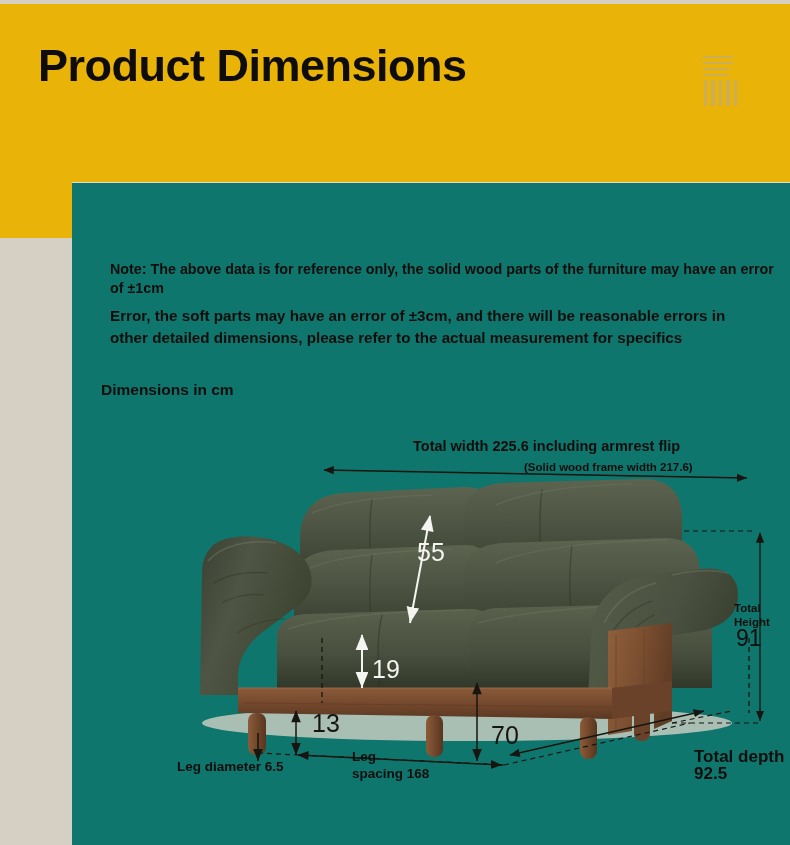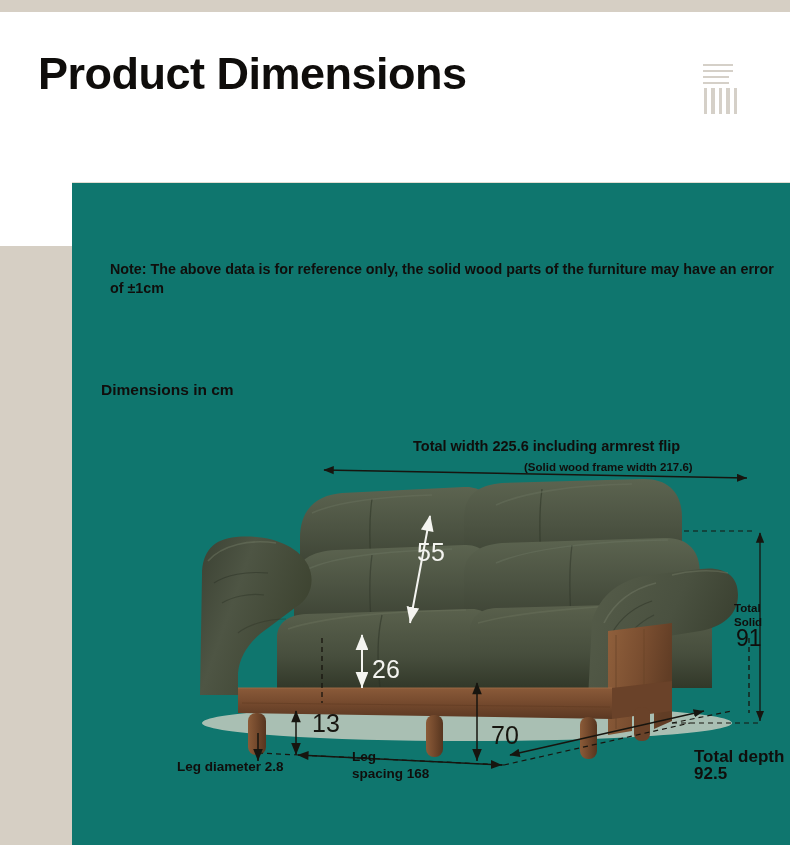--- a/index.html
+++ b/index.html
@@ -11,23 +11,23 @@
     height: 845px;
     background: #d6cfc4;
     font-family: "Liberation Sans", sans-serif;
     overflow: hidden;
     position: relative;
   }
 
   
   #header {
     position: absolute;
-    left: 0; top: 12px;
+    left: 0; top: 4px;
     width: 790px; height: 234px;
-    background: #ffffff;
+    background: #eab308;
   }
   #page-title {
     position: absolute;
     left: 38px; top: 36px;
     font-size: 45px;
     font-weight: bold;
     color: #0f0d0b;
     letter-spacing: -0.5px;
     font-family: "Liberation Sans", sans-serif;
     white-space: nowrap;
@@ -174,20 +174,21 @@
       <div class="vbar"></div>
       <div class="vbar"></div>
       <div class="vbar"></div>
     </div>
   </div>
 </div>
 
 <div id="panel">
 
   <div class="note-block" id="note-1">Note: The above data is for reference only, the solid wood parts of the furniture may have an error of ±1cm</div>
+  <div class="note-block" id="note-2">Error, the soft parts may have an error of ±3cm, and there will be reasonable errors in other detailed dimensions, please refer to the actual measurement for specifics</div>
   <div class="note-block" id="note-3">Dimensions in cm</div>
 
   <div id="diagram">
     <svg width="742" height="663" viewBox="0 0 742 663">
       <defs>
         <marker id="arrEnd" markerWidth="9" markerHeight="9" refX="8" refY="3.2" orient="auto" markerUnits="strokeWidth">
           <path d="M0,0 L8,3.2 L0,6.4 z" fill="#17150f"></path>
         </marker>
         <marker id="arrStart" markerWidth="9" markerHeight="9" refX="0.5" refY="3.2" orient="auto" markerUnits="strokeWidth">
           <path d="M8,0 L0,3.2 L8,6.4 z" fill="#17150f"></path>
@@ -340,34 +341,34 @@
         <line x1="226" y1="572" x2="430" y2="582" stroke="#17150f" stroke-width="1.4" marker-start="url(#arrStart)" marker-end="url(#arrEnd)"></line>
       </g>
     </svg>
 
     <div class="dim-label cap" id="lbl-total-width">Total width 225.6 including armrest flip</div>
 
     <div class="dim-label cap" id="lbl-frame-width">(Solid wood frame width 217.6)</div>
 
     <div class="dim-label cap" id="lbl-total-height">
       <span>Total</span><br>
-      <span>Solid</span>
+      <span>Height</span>
       <span class="big">91</span>
     </div>
 
     <div class="dim-label cap" id="lbl-total-depth">
       <span>Total depth</span><br>
       <span>92.5</span>
     </div>
 
-    <div class="dim-label cap" id="lbl-leg-diameter">Leg diameter 2.8</div>
+    <div class="dim-label cap" id="lbl-leg-diameter">Leg diameter 6.5</div>
 
     <div class="dim-label cap" id="lbl-leg-spacing">
       <span>Leg</span><br>
       <span>spacing 168</span>
     </div>
 
     <div class="dim-label dim-white" id="lbl-55">55</div>
-    <div class="dim-label dim-white" id="lbl-22">26</div>
+    <div class="dim-label dim-white" id="lbl-22">19</div>
     <div class="dim-label dim-black" id="lbl-13">13</div>
     <div class="dim-label dim-black" id="lbl-43">70</div>
   </div>
 </div>
 
 </body></html>

